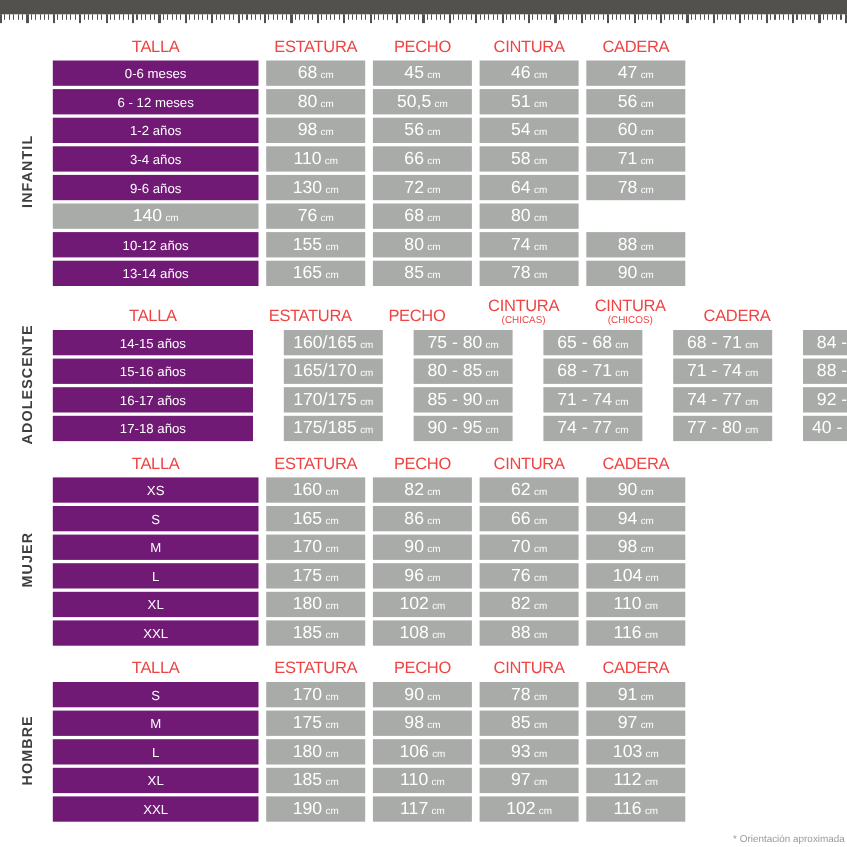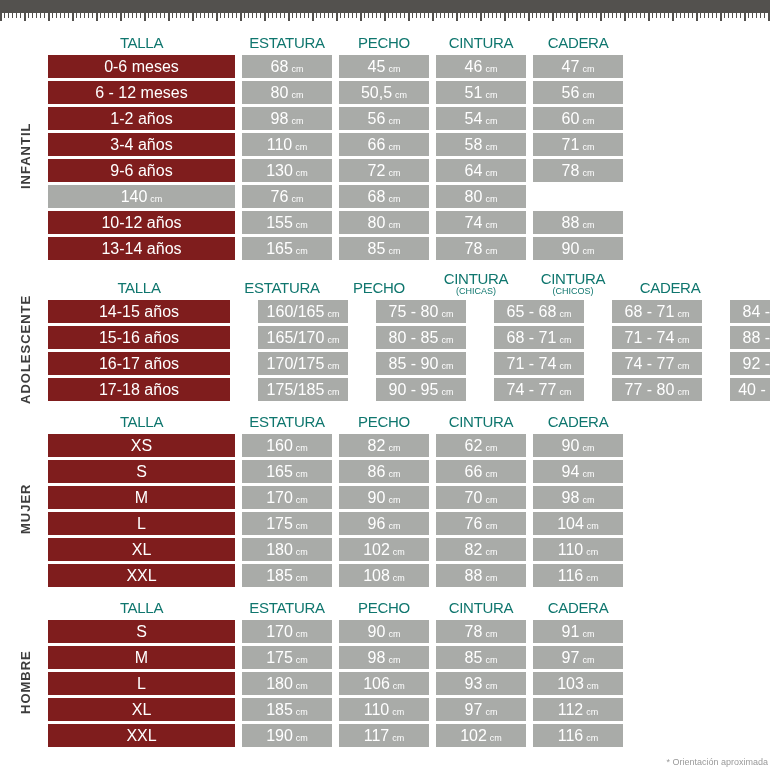--- a/index.html
+++ b/index.html
@@ -32,21 +32,21 @@
     column-gap: 7px;
     align-items: end;
     padding: 4px 0 4px 0;
     min-height: 26px;
   }
   .cols-5 { grid-template-columns: 187px repeat(4, 90px); }
   .cols-6 { grid-template-columns: 182px repeat(5, 90px); }
 
   .hcell {
     text-align: center;
-    color: #0f766e;
+    color: #ef4444;
     font-size: 15px;
     font-stretch: condensed;
     letter-spacing: -0.3px;
     line-height: 1.05;
   }
   .hsub { font-size: 9px; letter-spacing: 0; }
 
   .body-wrap { position: relative; }
   .vlabel {
     position: absolute;
@@ -70,22 +70,22 @@
   .cols-6 .trow { grid-template-columns: 182px repeat(5, 90px); gap: 28px; }
 
   .cell {
     height: 23px;
     display: flex;
     align-items: center;
     justify-content: center;
     color: #ffffff;
   }
   .cell.talla {
-    background: #7f1d1d;
-    font-size: 16px;
+    background: #701a75;
+    font-size: 12px;
     font-stretch: condensed;
   }
   .cell.val {
     background: #a9aba8;
     gap: 3px;
     align-items: baseline;
     padding-top: 3px;
   }
   .cell.val .num { font-size: 16px; font-stretch: condensed; }
   .cell.val .unit { font-size: 9px; }

